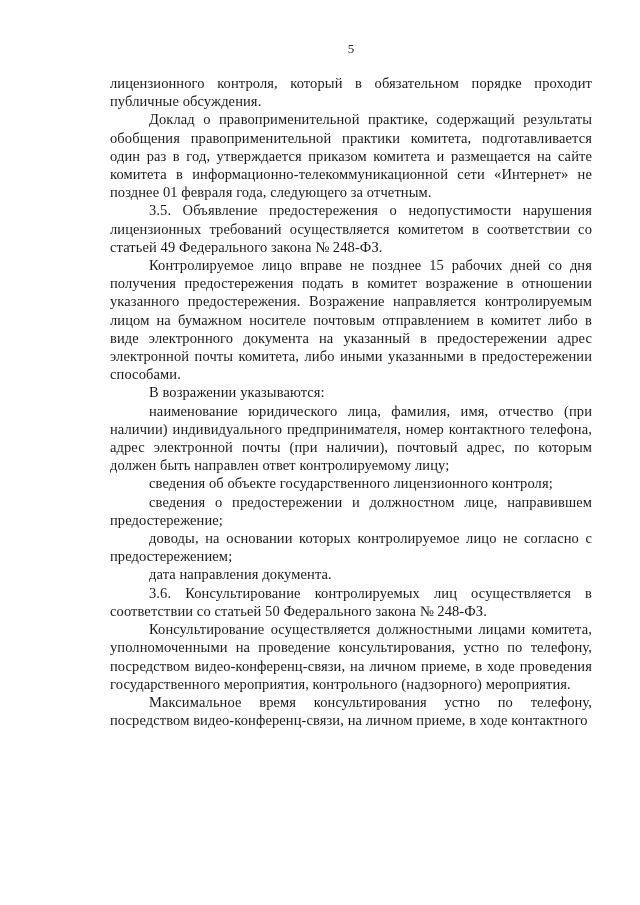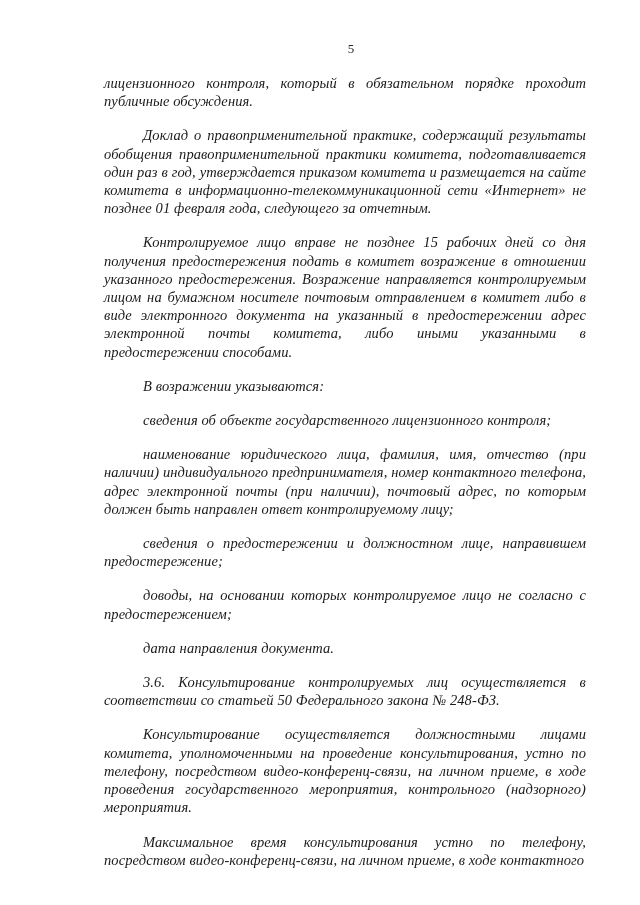--- a/index.html
+++ b/index.html
@@ -22,50 +22,49 @@
     left: 110px;
     width: 482px;
     text-align: center;
     font-size: 13px;
     line-height: 15px;
     color: #2a2a2a;
   }
   .doc-body {
     position: absolute;
     top: 74px;
-    left: 104px;
+    left: 110px;
     width: 482px;
     font-size: 14.5px;
     line-height: 18.2px;
     text-align: justify;
     letter-spacing: 0.1px;
-    font-style: italic;
   }
   .doc-body p {
     margin: 0;
     padding: 0;
   }
   .doc-body p.indent {
     text-indent: 39px;
-    margin-top: 16px;
   }
 </style>
 </head>
 <body>
 
 <div class="page">
   <div class="page-number">5</div>
 
   <div class="doc-body">
     <p>лицензионного контроля, который в обязательном порядке проходит публичные обсуждения.</p>
     <p class="indent">Доклад о правоприменительной практике, содержащий результаты обобщения правоприменительной практики комитета, подготавливается один раз в год, утверждается приказом комитета и размещается на сайте комитета в информационно-телекоммуникационной сети «Интернет» не позднее 01 февраля года, следующего за отчетным.</p>
+    <p class="indent">3.5. Объявление предостережения о недопустимости нарушения лицензионных требований осуществляется комитетом в соответствии со статьей 49 Федерального закона № 248-ФЗ.</p>
     <p class="indent">Контролируемое лицо вправе не позднее 15 рабочих дней со дня получения предостережения подать в комитет возражение в отношении указанного предостережения. Возражение направляется контролируемым лицом на бумажном носителе почтовым отправлением в комитет либо в виде электронного документа на указанный в предостережении адрес электронной почты комитета, либо иными указанными в предостережении способами.</p>
     <p class="indent">В возражении указываются:</p>
+    <p class="indent">наименование юридического лица, фамилия, имя, отчество (при наличии) индивидуального предпринимателя, номер контактного телефона, адрес электронной почты (при наличии), почтовый адрес, по которым должен быть направлен ответ контролируемому лицу;</p>
     <p class="indent">сведения об объекте государственного лицензионного контроля;</p>
-    <p class="indent">наименование юридического лица, фамилия, имя, отчество (при наличии) индивидуального предпринимателя, номер контактного телефона, адрес электронной почты (при наличии), почтовый адрес, по которым должен быть направлен ответ контролируемому лицу;</p>
     <p class="indent">сведения о предостережении и должностном лице, направившем предостережение;</p>
     <p class="indent">доводы, на основании которых контролируемое лицо не согласно с предостережением;</p>
     <p class="indent">дата направления документа.</p>
     <p class="indent">3.6. Консультирование контролируемых лиц осуществляется в соответствии со статьей 50 Федерального закона № 248-ФЗ.</p>
     <p class="indent">Консультирование осуществляется должностными лицами комитета, уполномоченными на проведение консультирования, устно по телефону, посредством видео-конференц-связи, на личном приеме, в ходе проведения государственного мероприятия, контрольного (надзорного) мероприятия.</p>
     <p class="indent">Максимальное время консультирования устно по телефону, посредством видео-конференц-связи, на личном приеме, в ходе контактного</p>
   </div>
 </div>
 
 </body></html>

